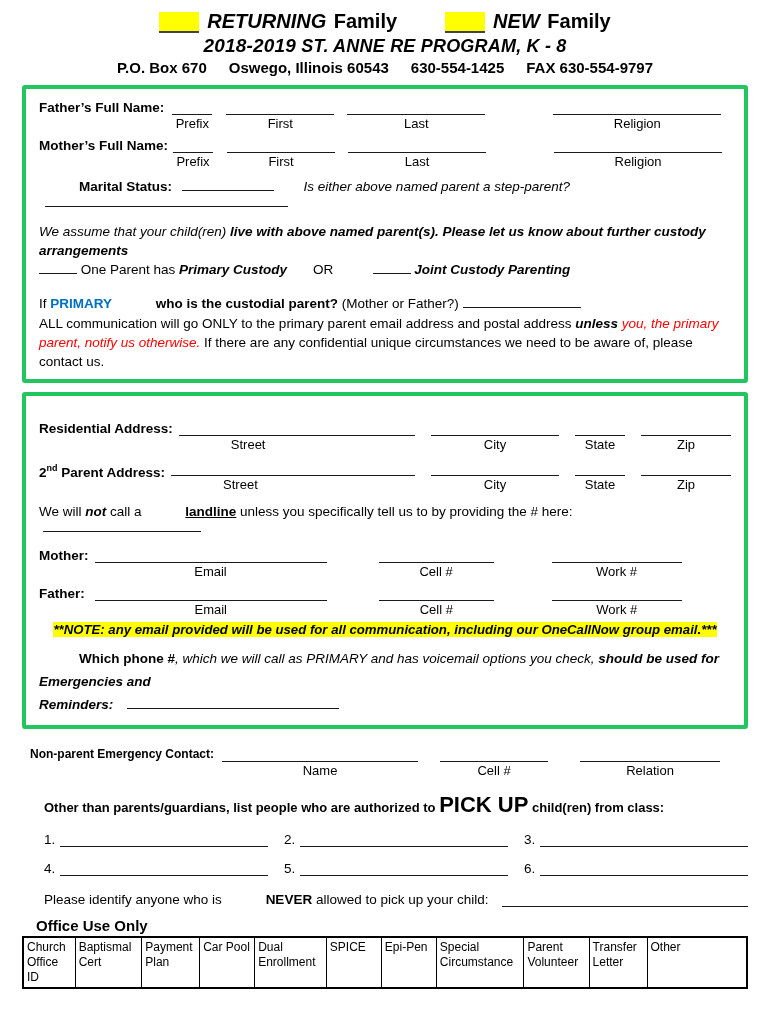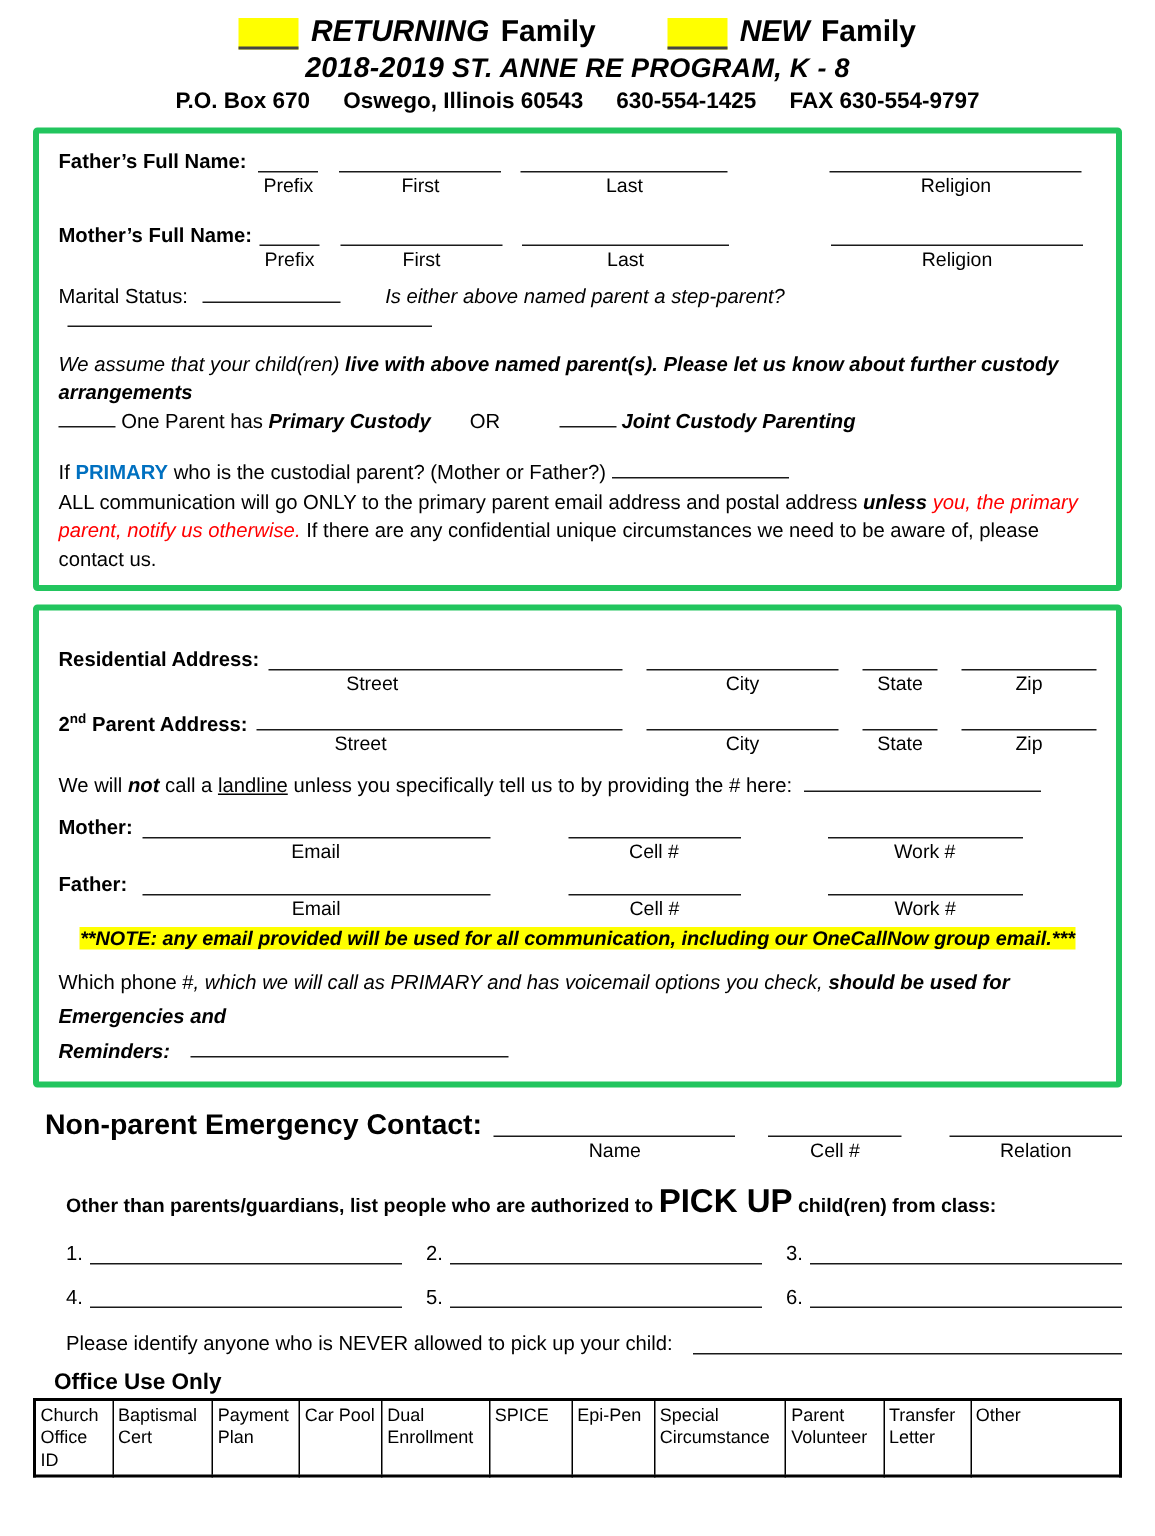--- a/index.html
+++ b/index.html
@@ -5,21 +5,21 @@
   * { box-sizing: border-box; margin: 0; padding: 0; }
   html, body { background: #fff; }
   body {
     width: 770px; height: 1024px; overflow: hidden;
     font-family: "Liberation Sans", sans-serif;
     color: #000; font-size: 13.5px;
   }
   .page { padding: 10px 22px 0 22px; }
 
   
-  .b  { font-weight: normal; }
+  .b  { font-weight: bold; margin-left: 40px; }
   .i  { font-style: italic; }
   .bi { font-weight: bold; font-style: italic; }
   .u  { text-decoration: underline; }
   .blue { color: #0070C0; font-weight: bold; }
   .red-bi { color: #000000; font-weight: bold; font-style: italic; }
   .red-i  { color: #FF0000; font-style: italic; }
 
   
   .hdr { text-align: center; }
   .hdr-line1 { font-size: 20px; font-weight: bold; display: flex; justify-content: center; align-items: flex-end; gap: 8px; }
@@ -106,21 +106,21 @@
       <div class="fcol" style="width:138px;margin-left:13px">
         <span class="line"></span>
         <span class="sub">Last</span>
       </div>
       <div class="fcol" style="width:168px;margin-left:68px">
         <span class="line"></span>
         <span class="sub">Religion</span>
       </div>
     </div>
 
-    <div class="frow" style="margin-top:17px">
+    <div class="frow" style="margin-top:6px">
       <span class="flabel">Mother’s Full Name:</span>
       <div class="fcol" style="width:40px;margin-left:5px">
         <span class="line"></span>
         <span class="sub">Prefix</span>
       </div>
       <div class="fcol" style="width:108px;margin-left:14px">
         <span class="line"></span>
         <span class="sub">First</span>
       </div>
       <div class="fcol" style="width:138px;margin-left:13px">
@@ -237,21 +237,21 @@
     </div>
 
     <div class="para" style="margin-top:8px;line-height:1.7">
       <span class="b">Which phone #</span><span class="i">, which we will call as PRIMARY and has voicemail options you check, </span><span class="bi">should be used for Emergencies and</span><br>
       <span class="bi">Reminders:</span>
       <span class="ibl" style="width:212px;margin-left:10px"></span>
     </div>
   </div>
 
   <div class="frow emg">
-    <span class="flabel" style="font-size:19px">Non-parent Emergency Contact:</span>
+    <span class="flabel" style="font-size:12px">Non-parent Emergency Contact:</span>
     <div class="fcol" style="width:196px;margin-left:8px">
       <span class="line"></span>
       <span class="sub">Name</span>
     </div>
     <div class="fcol" style="width:108px;margin-left:22px">
       <span class="line"></span>
       <span class="sub">Cell #</span>
     </div>
     <div class="fcol" style="width:140px;margin-left:32px">
       <span class="line"></span>

